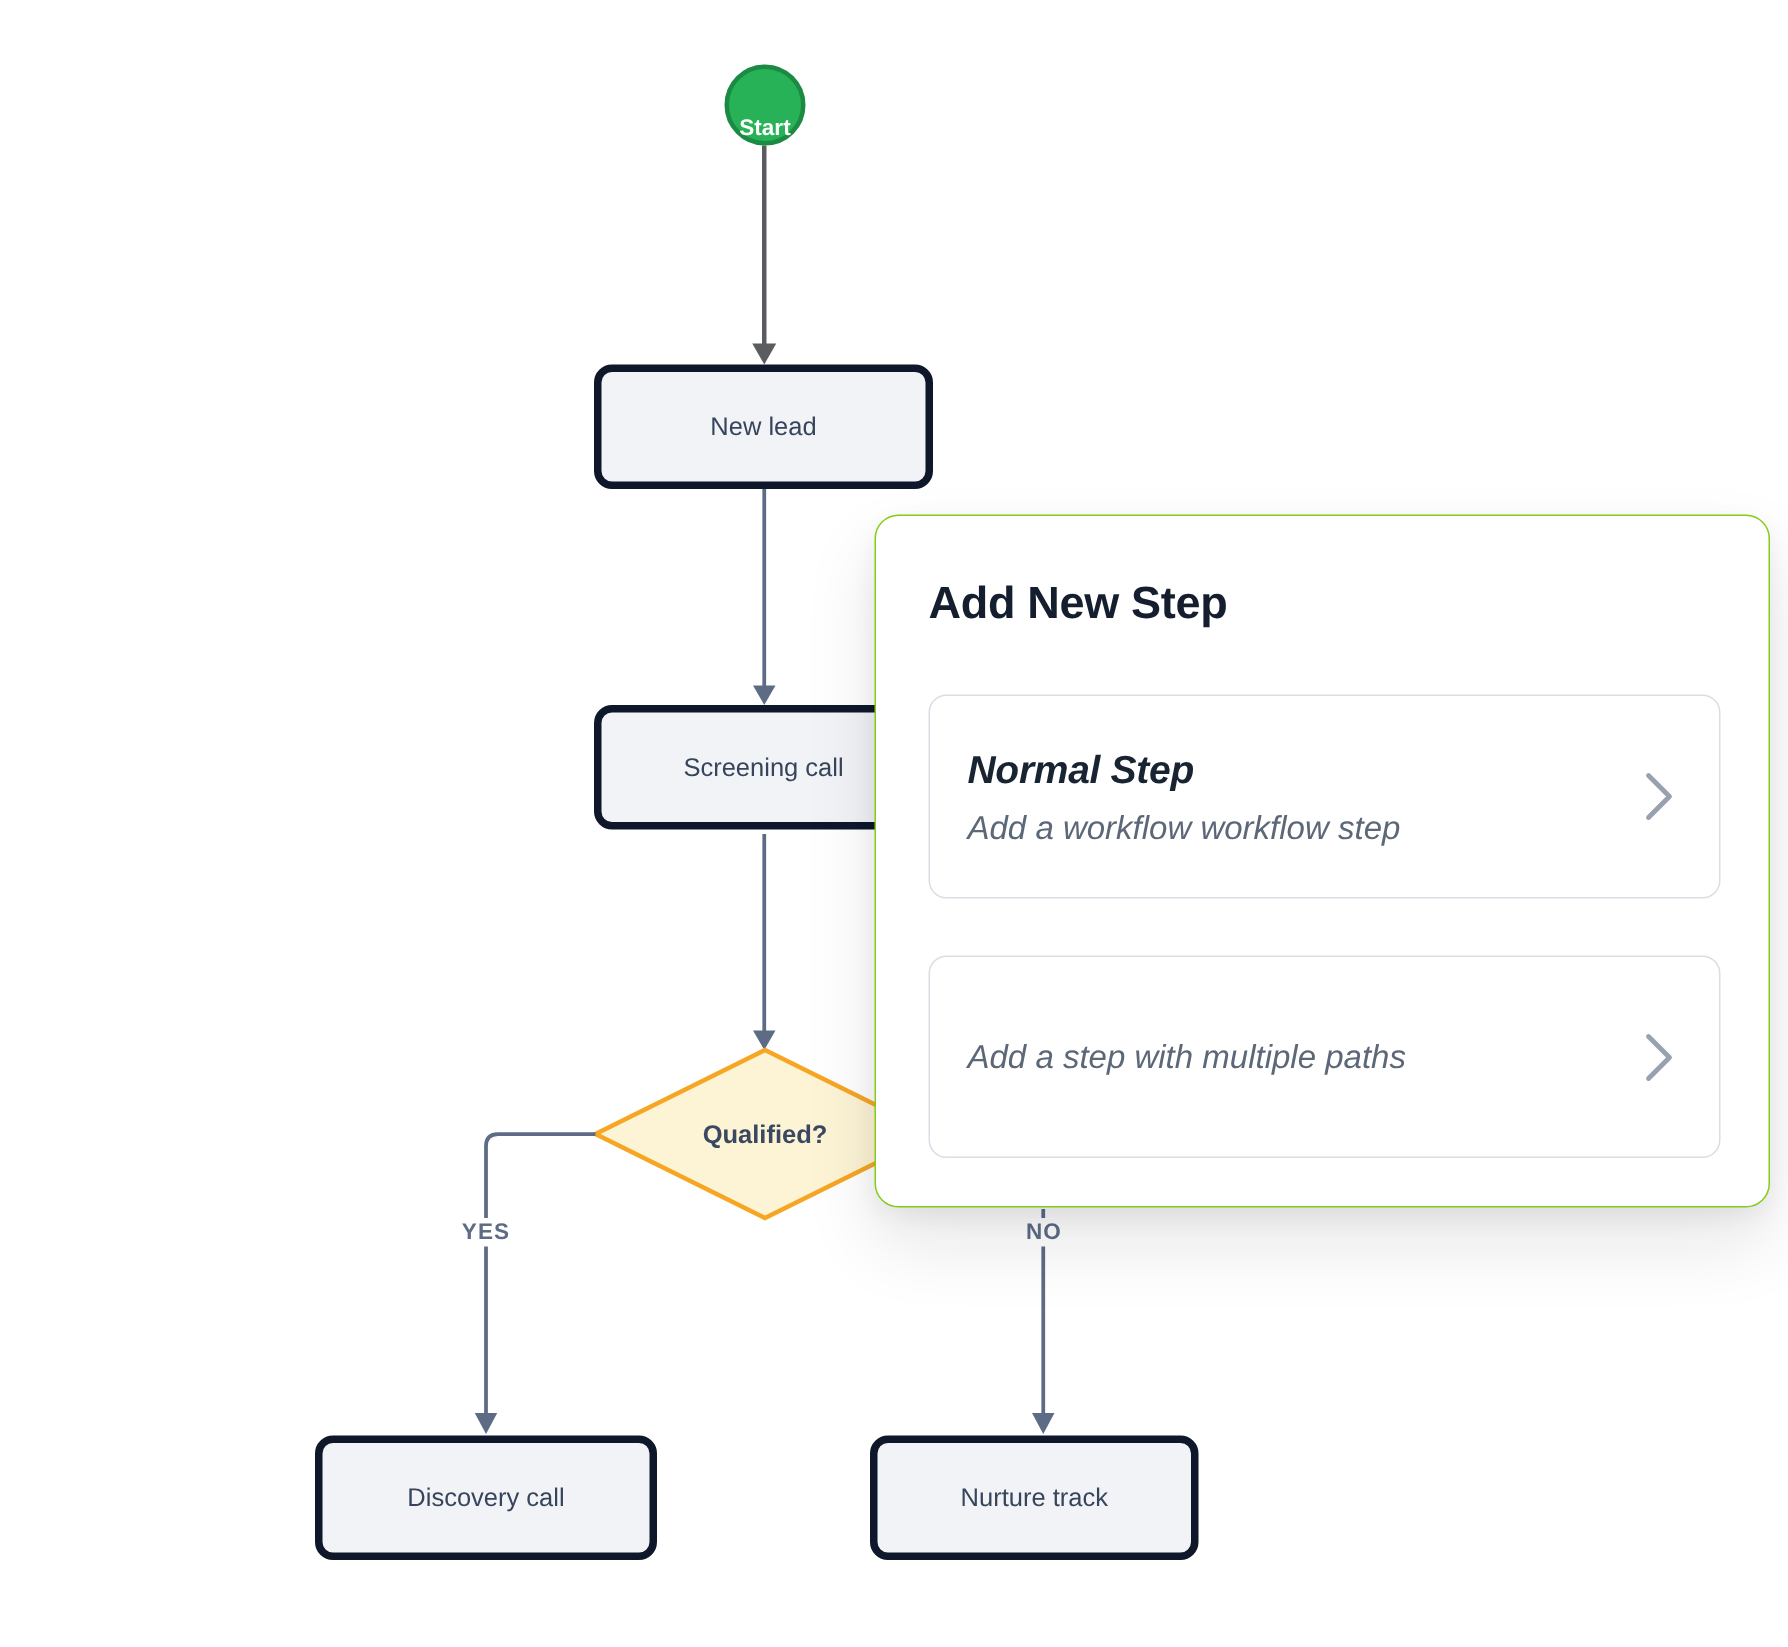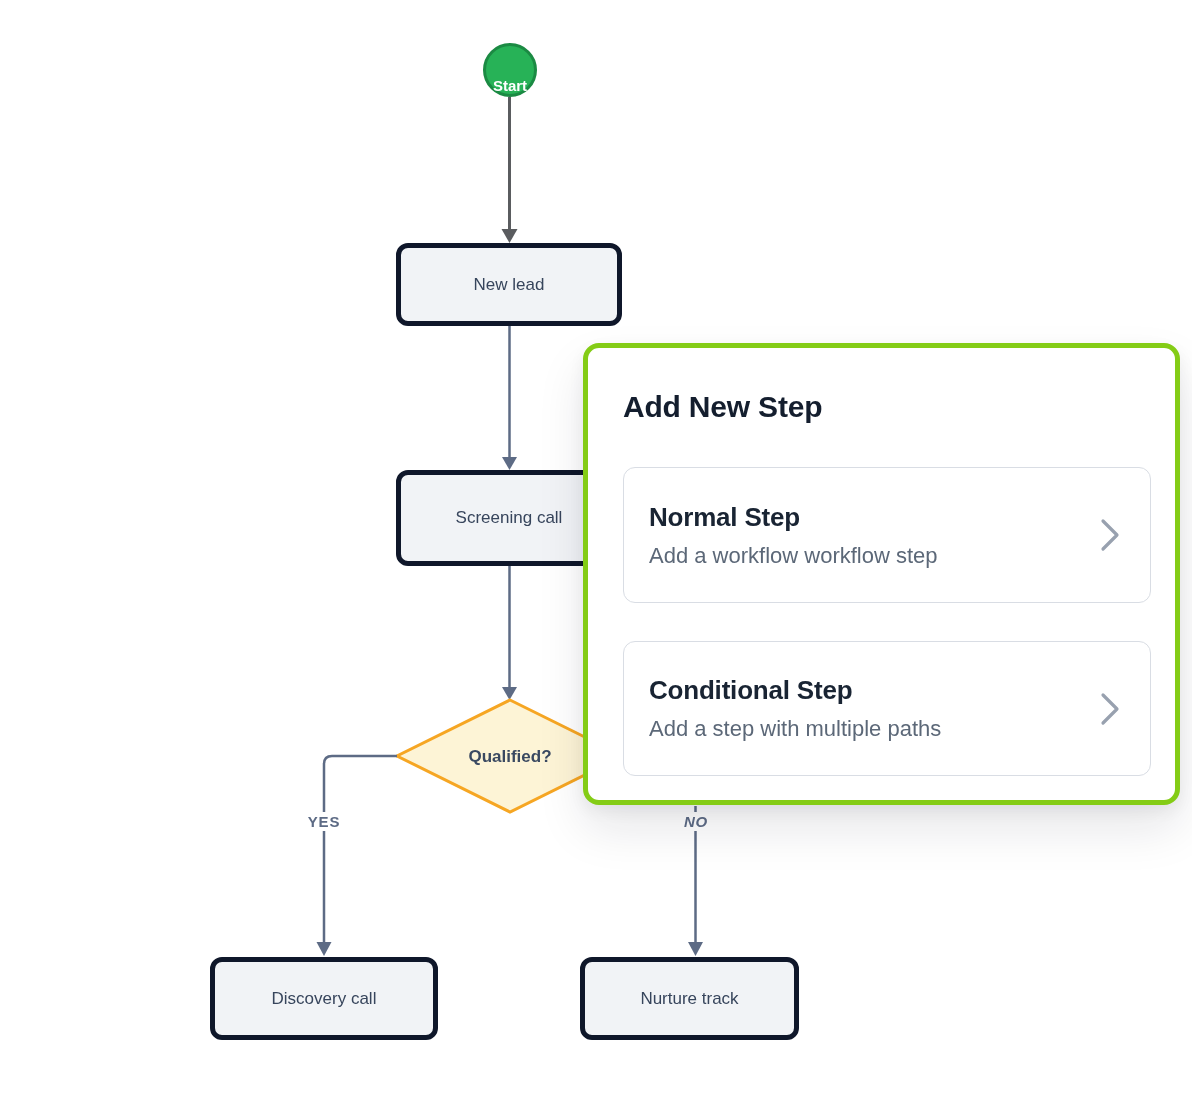--- a/index.html
+++ b/index.html
@@ -41,21 +41,21 @@
     background: #f1f3f6;
     border: 5px solid #0f172a;
     border-radius: 12px;
     display: flex; align-items: center; justify-content: center;
     color: #37455c;
     font-size: 17px;
     font-weight: 500;
     z-index: 2;
   }
   .node-new-lead   { left: 396px; top: 243px; width: 226px; height: 83px; }
-  .node-screening  { left: 396px; top: 470px; width: 226px; height: 96px; }
+  .node-screening  { left: 396px; top: 470px; width: 226px; height: 83px; }
   .node-discovery  { left: 210px; top: 957px; width: 228px; height: 83px; }
   .node-nurture    { left: 580px; top: 957px; width: 219px; height: 83px; }
 
   .diamond-label {
     position: absolute;
     left: 510px; top: 757px;
     transform: translate(-50%, -50%);
     color: #3a4961;
     font-size: 17px;
     font-weight: 600;
@@ -68,29 +68,29 @@
     transform: translateX(-50%);
     background: #ffffff;
     padding: 1px 3px;
     color: #5d6b85;
     font-size: 15px;
     font-weight: 600;
     letter-spacing: 0.8px;
     z-index: 2;
   }
   .edge-label-yes { left: 324px; top: 812px; }
-  .edge-label-no  { left: 696px; top: 812px; font-style: italic; }
+  .edge-label-no  { left: 696px; top: 812px; }
 
   
   .modal {
     position: absolute;
     left: 583px; top: 343px;
     width: 597px; height: 462px;
     background: #ffffff;
-    border: 5px solid #84cc16;
+    border: 1px solid #84cc16;
     border-radius: 16px;
     box-shadow: 0 24px 48px rgba(15,23,42,0.10), 0 6px 16px rgba(15,23,42,0.06);
     padding: 40px 34px 0 35px;
     z-index: 10;
   }
   .modal-title {
     color: #141e2e;
     font-size: 30px;
     font-weight: 700;
     line-height: 38px;
@@ -100,20 +100,21 @@
   .option-card {
     width: 528px;
     border: 1px solid #d9dde4;
     border-radius: 12px;
     background: #ffffff;
     display: flex;
     align-items: center;
     justify-content: space-between;
     padding: 0 30px 0 25px;
     cursor: pointer;
+    font-style: italic;
   }
   .option-card-1 { height: 136px; margin-bottom: 38px; }
   .option-card-2 { height: 135px; }
   .option-title {
     color: #192433;
     font-size: 26px;
     font-weight: 700;
     letter-spacing: -0.2px;
     margin-bottom: 10px;
   }
@@ -192,21 +193,20 @@
         <div class="option-title">Normal Step</div>
         <div class="option-desc">Add a workflow workflow step</div>
       </div>
       <svg class="chevron" width="20" height="34" viewBox="0 0 20 34" fill="none">
         <polyline points="3,3 17,17 3,31" stroke="#98a1af" stroke-width="3.2" stroke-linecap="round" stroke-linejoin="round"></polyline>
       </svg>
     </div>
 
     <div class="option-card option-card-2">
       <div>
-        <div class="option-title">Conditional Step</div>
         <div class="option-desc">Add a step with multiple paths</div>
       </div>
       <svg class="chevron" width="20" height="34" viewBox="0 0 20 34" fill="none">
         <polyline points="3,3 17,17 3,31" stroke="#98a1af" stroke-width="3.2" stroke-linecap="round" stroke-linejoin="round"></polyline>
       </svg>
     </div>
   </div>
 
 </div>
 

